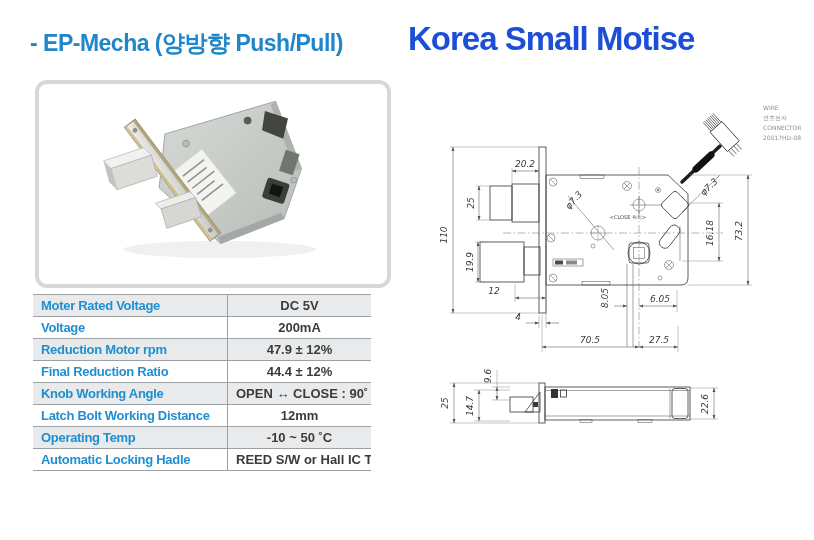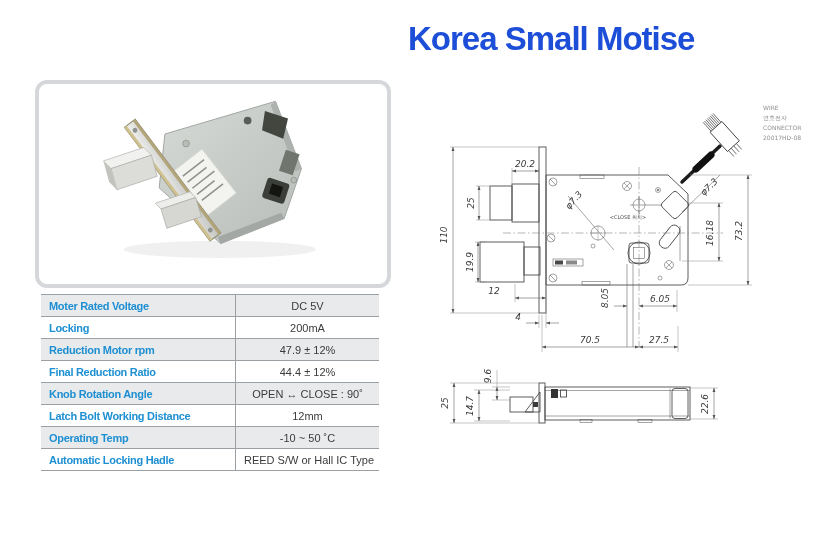--- a/index.html
+++ b/index.html
@@ -9,42 +9,43 @@
   .title-left{position:absolute;left:30px;top:28px;font-size:23px;font-weight:600;
               letter-spacing:-0.5px;color:#1e86c9;white-space:nowrap;}
   .title-right{position:absolute;left:408px;top:20px;font-size:33px;font-weight:bold;
                letter-spacing:-1px;color:#1d4ed8;white-space:nowrap;}
   
   .photo-frame{position:absolute;left:35px;top:80px;width:356px;height:208px;
                background:#ffffff;border:4px solid #d5d7da;border-radius:12px;box-sizing:border-box;}
   .photo-frame svg{display:block;width:100%;height:100%;}
   
   .spec-table{position:absolute;left:33px;top:294px;width:338px;border-collapse:collapse;
-              table-layout:fixed;font-size:11px;margin-left:8px;}
-  .spec-table td{height:21px;padding:0 8px;border-bottom:1px solid #9aa0a4;overflow:hidden;white-space:nowrap;}
+              table-layout:fixed;font-size:13px;}
+  .spec-table td{height:21px;padding:0 8px;border-bottom:1px solid #9aa0a4;overflow:hidden;white-space:nowrap;font-weight:bold;}
   .spec-table tr:first-of-type td{border-top:1px solid #9aa0a4;}
   .spec-table tr:nth-of-type(odd){background:#e8eaeb;}
   .spec-table td.lbl{color:#1d8fd2;font-weight:700;width:178px;letter-spacing:-0.3px;}
   .spec-table td.val{text-align:center;color:#3b3b3b;border-left:1px solid #9aa0a4;}
   
   .drawing{position:absolute;left:430px;top:90px;width:384px;height:400px;}
   .out{stroke:#4c4c4c;stroke-width:.9;fill:none;}
   .thin{stroke:#5a5a5a;stroke-width:.55;fill:none;}
   .ext{stroke:#8a8a8a;stroke-width:.5;fill:none;}
   .dim{stroke:#666;stroke-width:.6;fill:none;}
   .cl{stroke:#7a7a7a;stroke-width:.55;stroke-dasharray:8 2.5 1.5 2.5;fill:none;}
   text.d{font:italic 9px "DejaVu Sans",sans-serif;fill:#3a3a3a;}
   text.tiny{font:5px "DejaVu Sans",sans-serif;fill:#4a4a4a;}
   text.note{font:6px "DejaVu Sans",sans-serif;fill:#8f8f8f;}
 </style>
 </head>
 <body>
 
 <div id="page">
 
+  <div class="title-left">- EP-Mecha (양방향 Push/Pull)</div>
   <div class="title-right">Korea Small Motise</div>
 
   <div class="photo-frame">
     <svg viewBox="0 0 356 208">
       <defs>
         <linearGradient id="steel" x1="0" y1="0" x2="1" y2="1">
           <stop offset="0" stop-color="#f4f4f2"></stop>
             <stop offset="1" stop-color="#bfc1bd"></stop>
         </linearGradient>
         <linearGradient id="bodyg" x1="0" y1="0" x2="1" y2="1">
@@ -101,37 +102,37 @@
 
   <table class="spec-table">
     <tbody>
 
         <tr>
           <td class="lbl">Moter Rated Voltage</td>
           <td class="val">DC 5V</td>
         </tr>
 
         <tr>
-          <td class="lbl">Locking</td>
+          <td class="lbl">Voltage</td>
           <td class="val">200mA</td>
         </tr>
 
         <tr>
           <td class="lbl">Reduction Motor rpm</td>
           <td class="val">47.9 ± 12%</td>
         </tr>
 
         <tr>
           <td class="lbl">Final Reduction Ratio</td>
           <td class="val">44.4 ± 12%</td>
         </tr>
 
 
         <tr>
-          <td class="lbl">Knob Rotation Angle</td>
+          <td class="lbl">Knob Working Angle</td>
           <td class="val">OPEN ↔ CLOSE : 90˚</td>
         </tr>
 
 
         <tr>
           <td class="lbl">Latch Bolt Working Distance</td>
           <td class="val">12mm</td>
         </tr>
 
         <tr>

